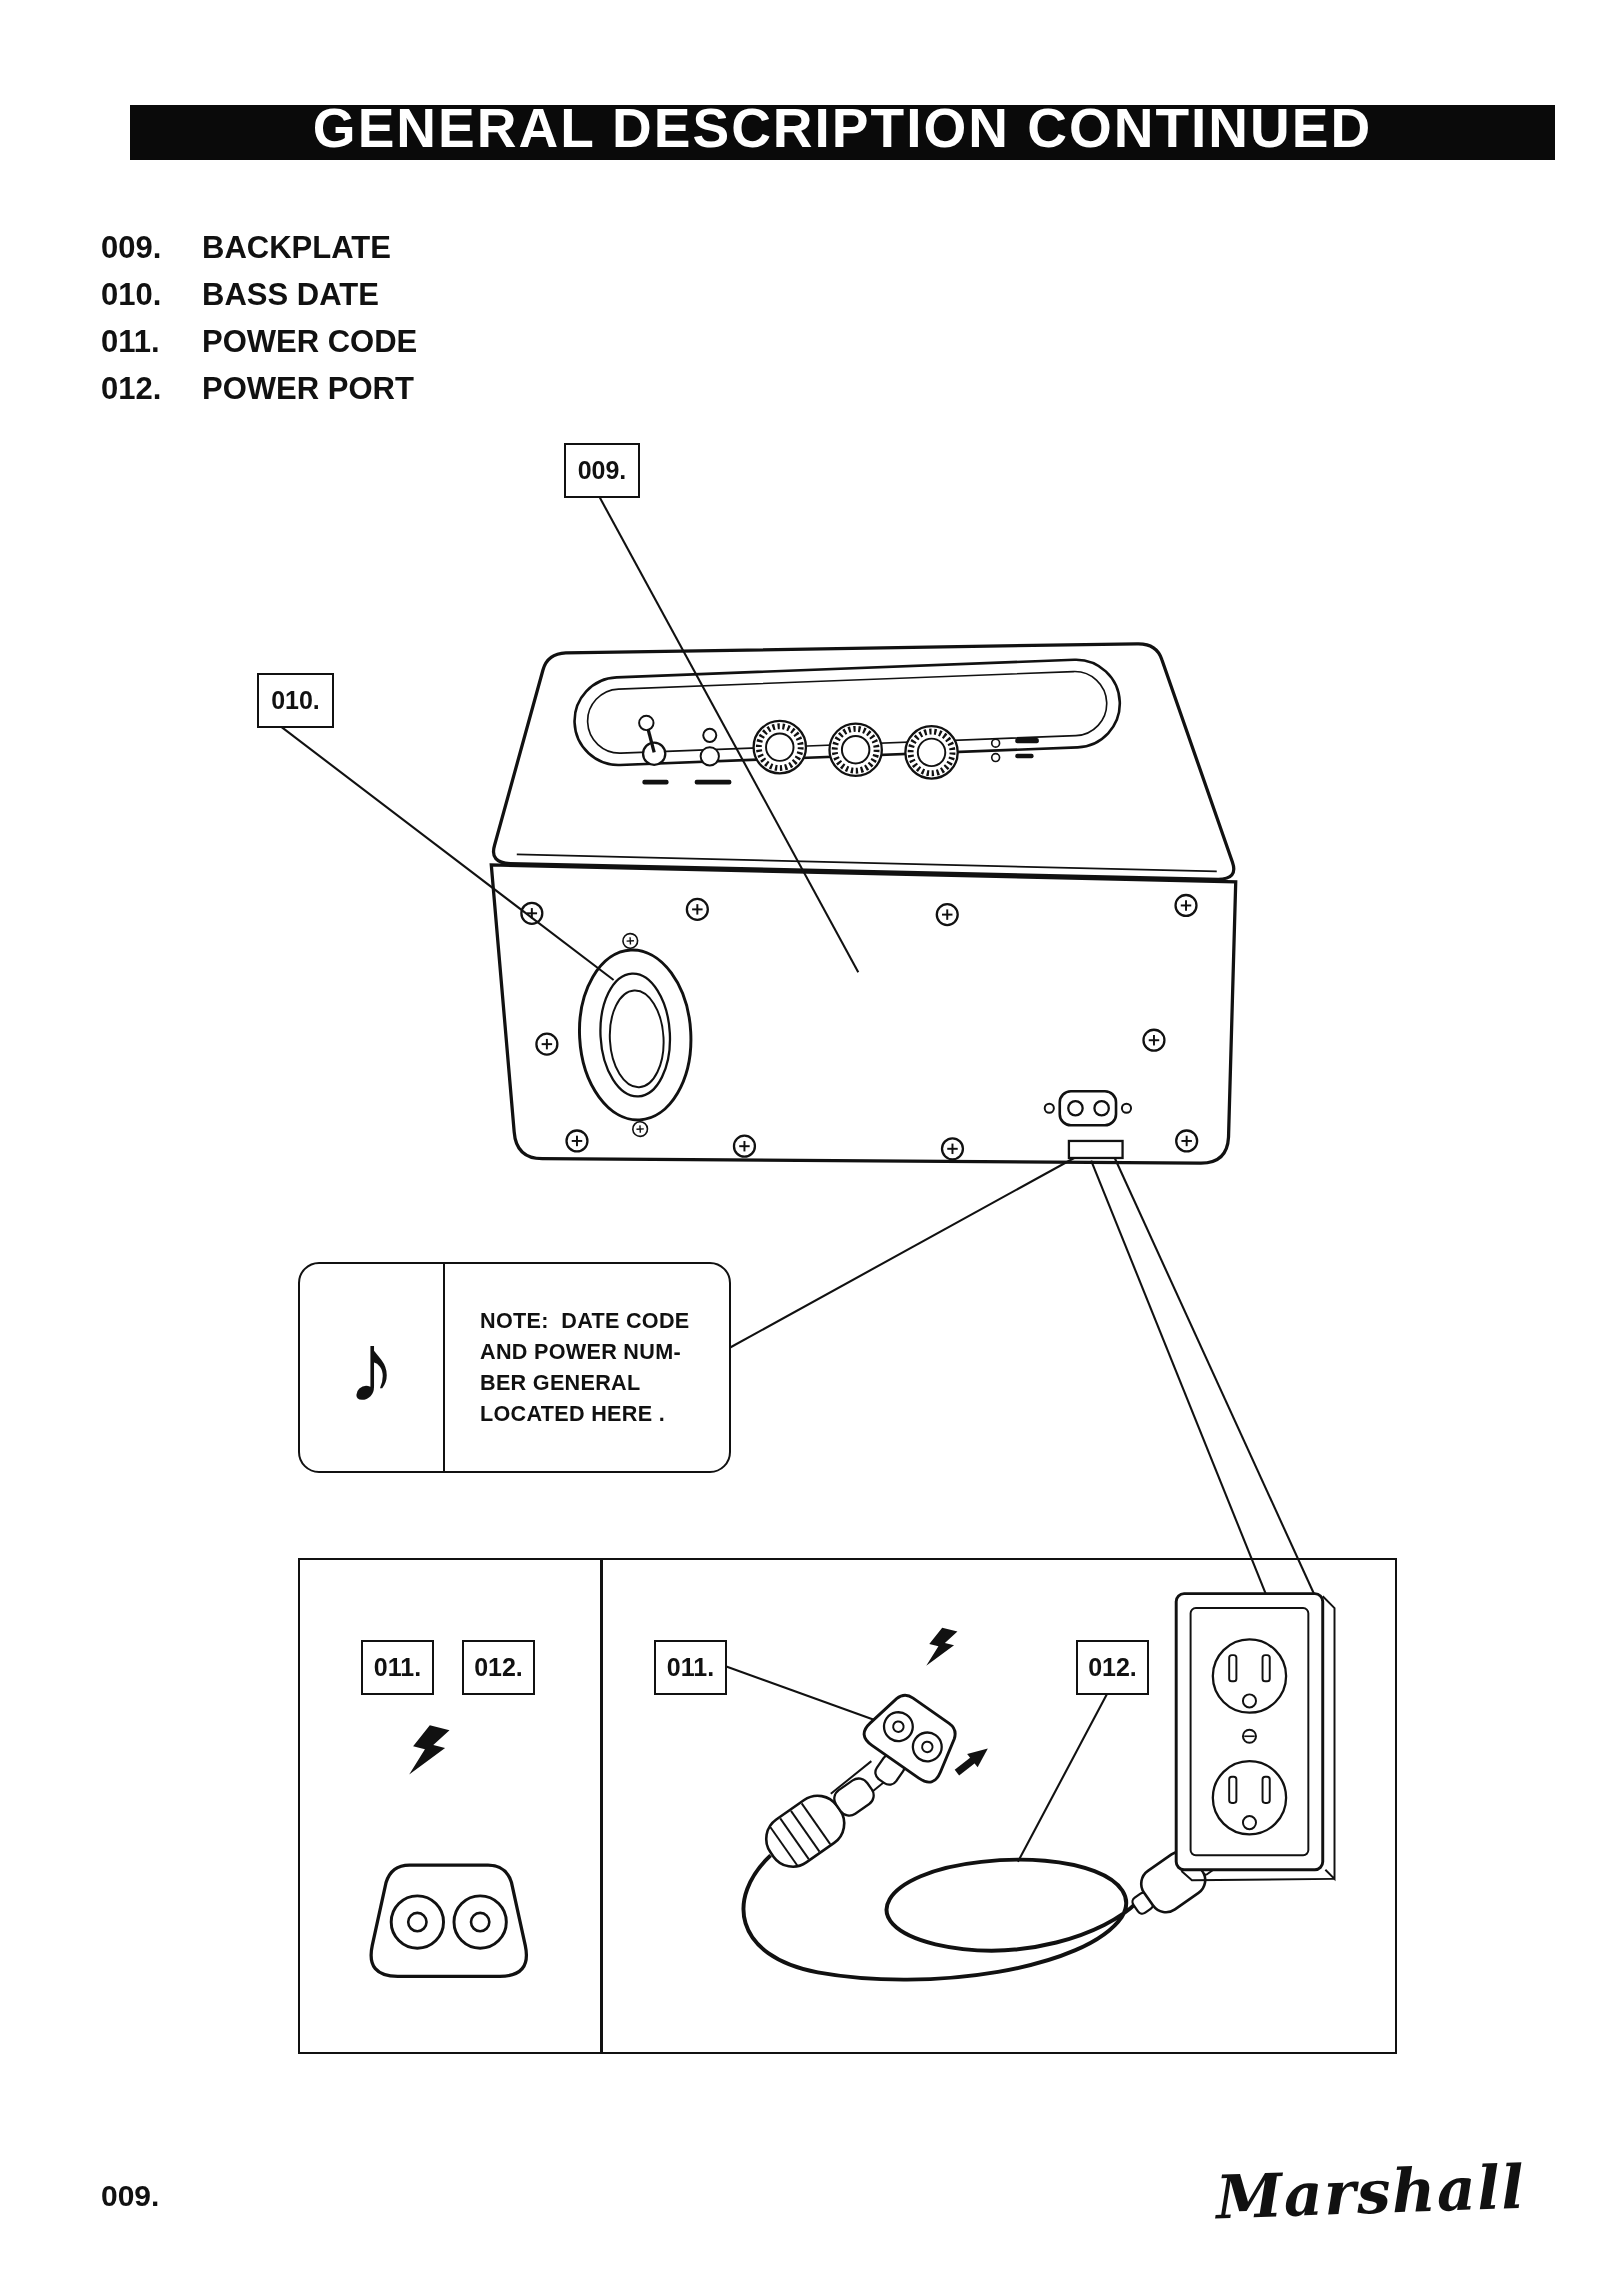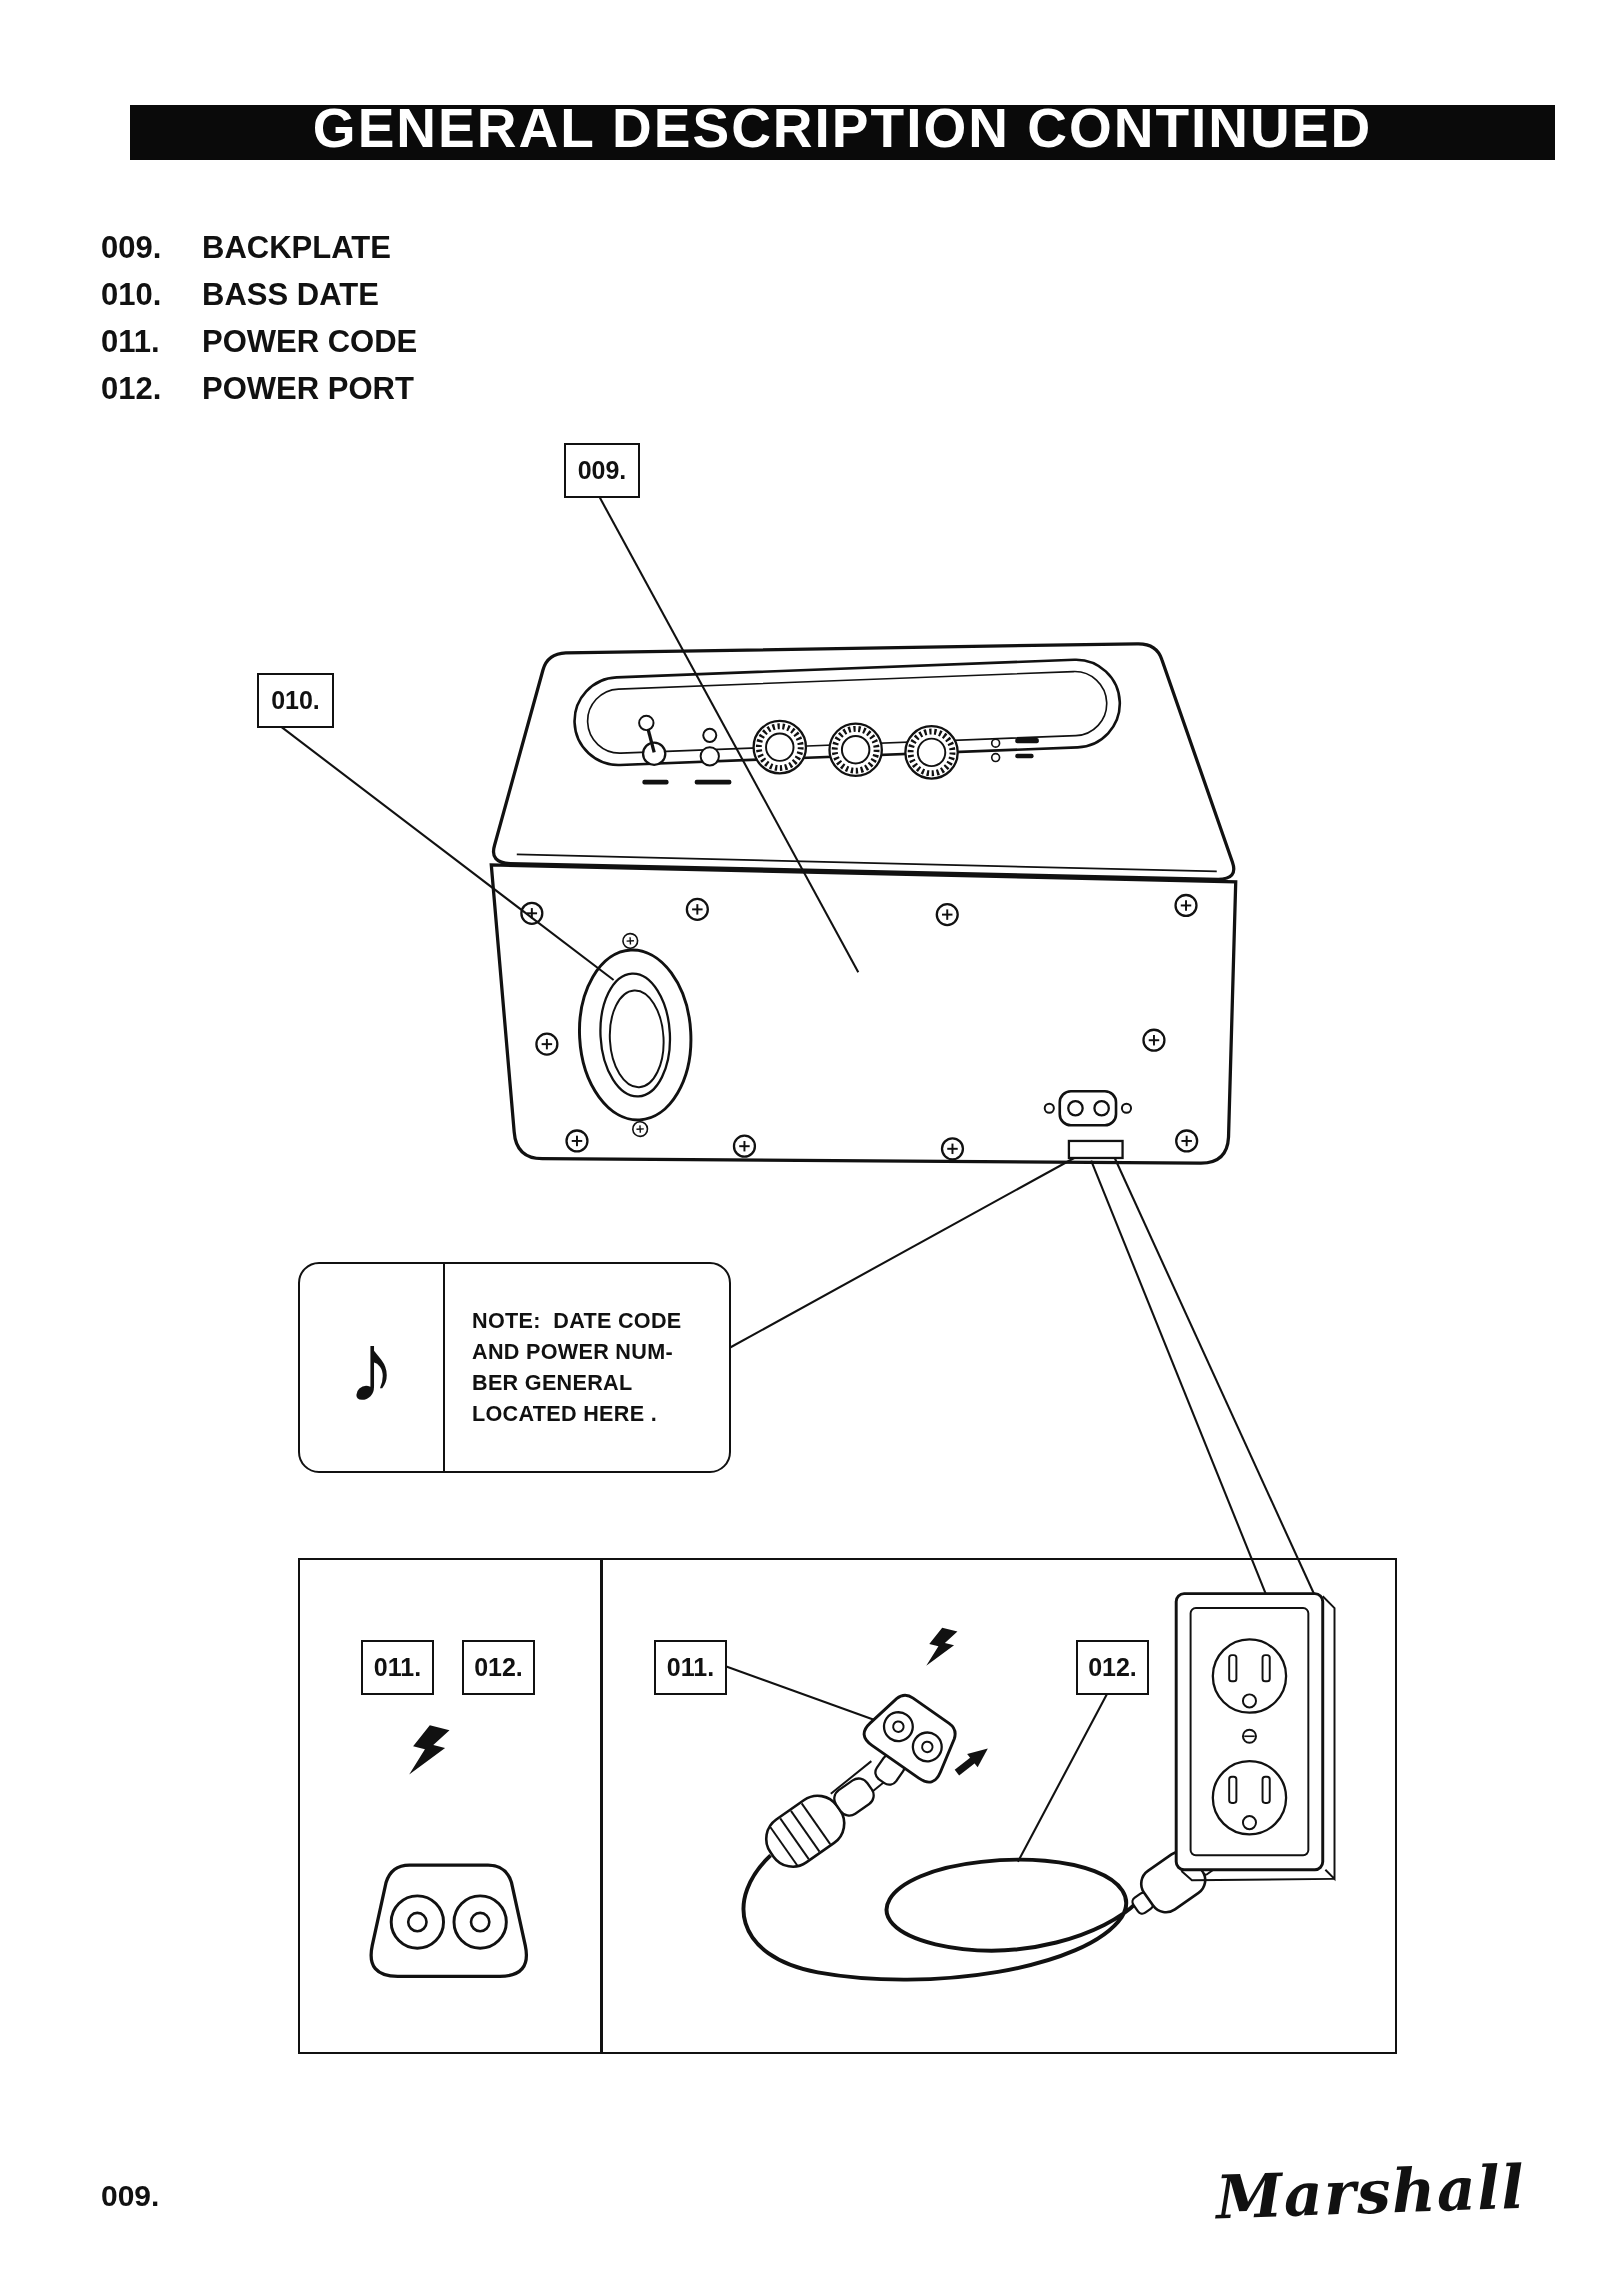--- a/index.html
+++ b/index.html
@@ -31,21 +31,21 @@
   #callout-jack-right{left:654px; top:1640px; width:69px; height:51px;}
   #callout-cord-right{left:1076px; top:1640px; width:69px; height:51px;}
   .note-box{
     position:absolute; left:298px; top:1262px; width:429px; height:207px;
     border:2.6px solid #111; border-radius:21px; background:#fff; display:flex; z-index:3;
   }
   .note-icon-cell{
     width:143px; border-right:2.6px solid #111;
     display:flex; align-items:center; justify-content:center; font-size:98px;
   }
-  .note-text-cell{flex:1; padding:41px 0 0 27px;}
+  .note-text-cell{flex:1; padding:41px 0 0 35px;}
   .note-line{font-size:21.6px; font-weight:bold; line-height:31px; letter-spacing:0.3px; white-space:pre;}
   .lower-panel{
     position:absolute; left:298px; top:1558px; width:1095px; height:492px;
     border:2.6px solid #111; z-index:1; background:#fff;
   }
   .panel-divider{position:absolute; left:300px; top:0; width:2.6px; height:100%; background:#111;}
   .footer-page-num{position:absolute; left:101px; top:2179px; font-size:30px; font-weight:bold;}
   .footer-brand{
     position:absolute; right:98px; top:2157px; font-size:60px;
     font-family:"DejaVu Serif", serif; font-style:italic; font-weight:bold;

